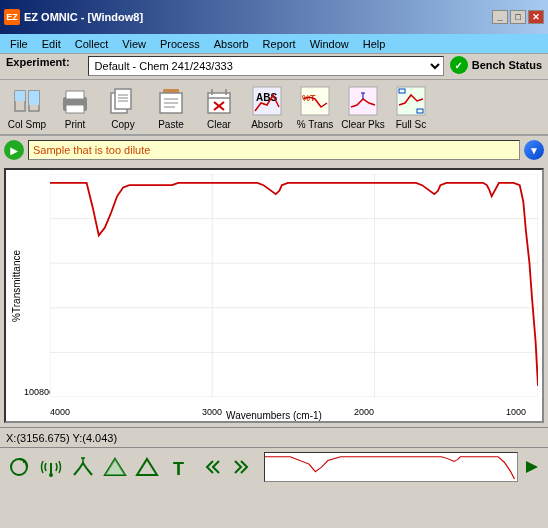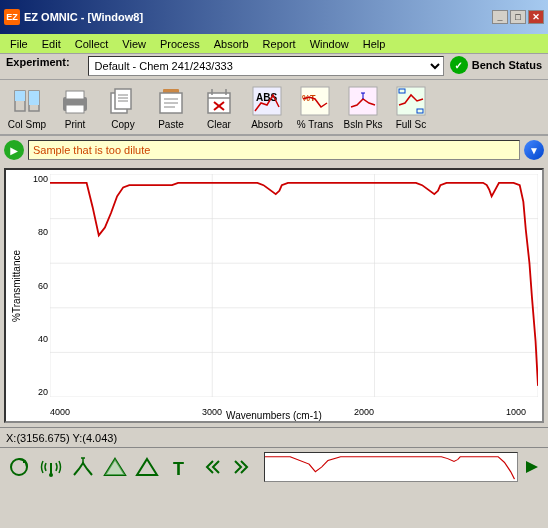--- a/index.html
+++ b/index.html
@@ -18,21 +18,21 @@
       font-weight: bold;
     }
     .title-bar-left { display: flex; align-items: center; gap: 4px; }
     .title-bar-icon { width: 16px; height: 16px; background: #ff6600; border-radius: 2px; font-size: 9px; display: flex; align-items: center; justify-content: center; color: white; font-weight: bold; }
     .title-bar-buttons { display: flex; gap: 2px; }
     .title-btn { width: 16px; height: 14px; background: #d4d0c8; border: 1px solid #888; font-size: 9px; cursor: pointer; display: flex; align-items: center; justify-content: center; color: #000; }
     .title-btn.close { background: #c0392b; color: white; }
 
     
     .menu-bar {
-      background: #bef264;
+      background: #7dd3fc;
       height: 20px;
       display: flex;
       align-items: center;
       border-bottom: 1px solid #a0a0a0;
       padding: 0 4px;
       gap: 2px;
     }
     .menu-item {
       padding: 2px 6px;
       cursor: pointer;
@@ -343,21 +343,21 @@
 
   <div class="toolbar-btn">
     <div class="toolbar-icon">
       <svg width="32" height="32" viewBox="0 0 32 32">
         <rect x="2" y="2" width="28" height="28" fill="#fef" stroke="#aaa" stroke-width="1"></rect>
         <polyline points="4,22 10,20 16,14 22,18 28,20" fill="none" stroke="#cc0000" stroke-width="1.5"></polyline>
         <line x1="16" y1="14" x2="16" y2="8" stroke="#0000cc" stroke-width="1"></line>
         <line x1="14" y1="8" x2="18" y2="8" stroke="#0000cc" stroke-width="1"></line>
       </svg>
     </div>
-    <span>Bsln Pks</span>
+    <span>Clear Pks</span>
   </div>
 
   <div class="toolbar-btn">
     <div class="toolbar-icon">
       <svg width="32" height="32" viewBox="0 0 32 32">
         <rect x="2" y="2" width="28" height="28" fill="#efe" stroke="#aaa" stroke-width="1"></rect>
         <polyline points="4,20 10,18 16,10 22,16 28,14" fill="none" stroke="#cc0000" stroke-width="1.5"></polyline>
         <rect x="4" y="4" width="6" height="4" fill="none" stroke="#0044cc" stroke-width="1"></rect>
         <rect x="22" y="24" width="6" height="4" fill="none" stroke="#0044cc" stroke-width="1"></rect>
       </svg>
@@ -372,21 +372,21 @@
   <div class="sample-icon-right">▼</div>
 </div>
 
 <div style="background:#d4d0c8; padding:4px; flex:1;">
   <div class="chart-border">
 
     <div style="position:absolute; left:2px; top:0; bottom:20px; width:16px; display:flex; align-items:center; justify-content:center;">
       <span style="writing-mode:vertical-rl; transform:rotate(180deg); font-size:10px; white-space:nowrap;">%Transmittance</span>
     </div>
 
-    <div style="position:absolute; left:18px; top:4px; bottom:24px; width:24px; display:flex; flex-direction:column; justify-content:space-between; font-size:9px; align-items:flex-end;">
+    <div style="position:absolute; left:18px; top:4px; bottom:24px; width:24px; display:flex; flex-direction:row; justify-content:space-between; font-size:9px; align-items:flex-end;">
       <span>100</span>
       <span>80</span>
       <span>60</span>
       <span>40</span>
       <span>20</span>
     </div>
 
     <svg class="chart-svg" style="position:absolute; left:44px; top:4px; right:4px; bottom:24px; width:calc(100% - 48px); height:calc(100% - 28px);">
 
       <line x1="0%" y1="0%" x2="100%" y2="0%" stroke="#ccc" stroke-width="0.5"></line>

